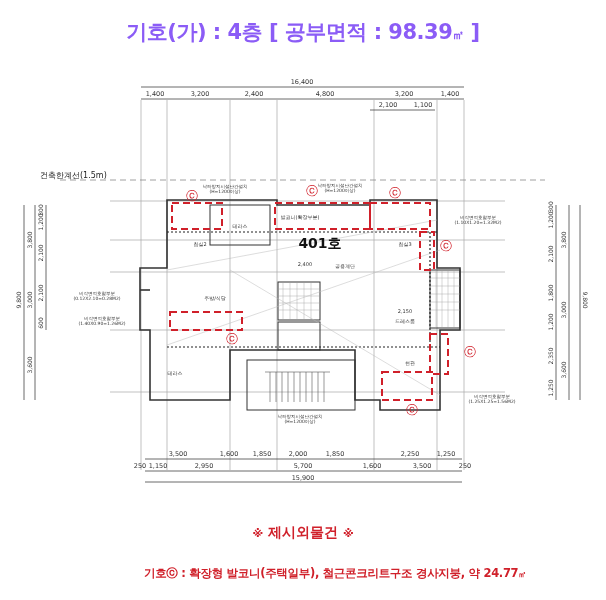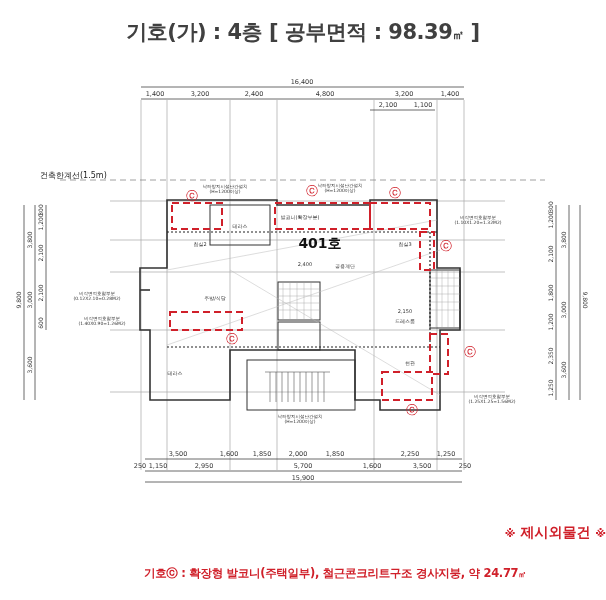--- a/index.html
+++ b/index.html
@@ -1,24 +1,24 @@
 <!DOCTYPE html>
 <html><head>
   <meta charset="utf-8">
   <style>
     html, body { margin: 0; padding: 0; background: #ffffff; }
     body { width: 606px; height: 600px; position: relative; overflow: hidden; font-family: "DejaVu Sans", sans-serif; }
     .title {
       position: absolute; left: 0; top: 18px; width: 606px; text-align: center;
-      font-size: 21px; font-weight: bold; color: #404040; letter-spacing: -0.5px;
+      font-size: 21px; font-weight: bold; color: #8b5cf6; letter-spacing: -0.5px;
     }
     .title .unit { font-size: 12px; font-weight: bold; }
     .plan { position: absolute; left: 0; top: 60px; width: 606px; height: 440px; }
     .notice {
-      position: absolute; left: 0; top: 524px; width: 606px; text-align: right;
+      position: absolute; left: 0; top: 524px; width: 606px; text-align: center;
       font-size: 14px; font-weight: bold; color: #d0202a;
     }
     .notice .mark { font-size: 11px; color: #d0202a; }
     .caption {
       position: absolute; left: 0; top: 566px; width: 606px; text-align: center;
       font-size: 11.5px; font-weight: bold; color: #d0202a; letter-spacing: -0.3px; padding-left: 32px;
     }
     .caption .unit { font-size: 8px; }
     svg text { font-family: "DejaVu Sans", sans-serif; }
   </style>

